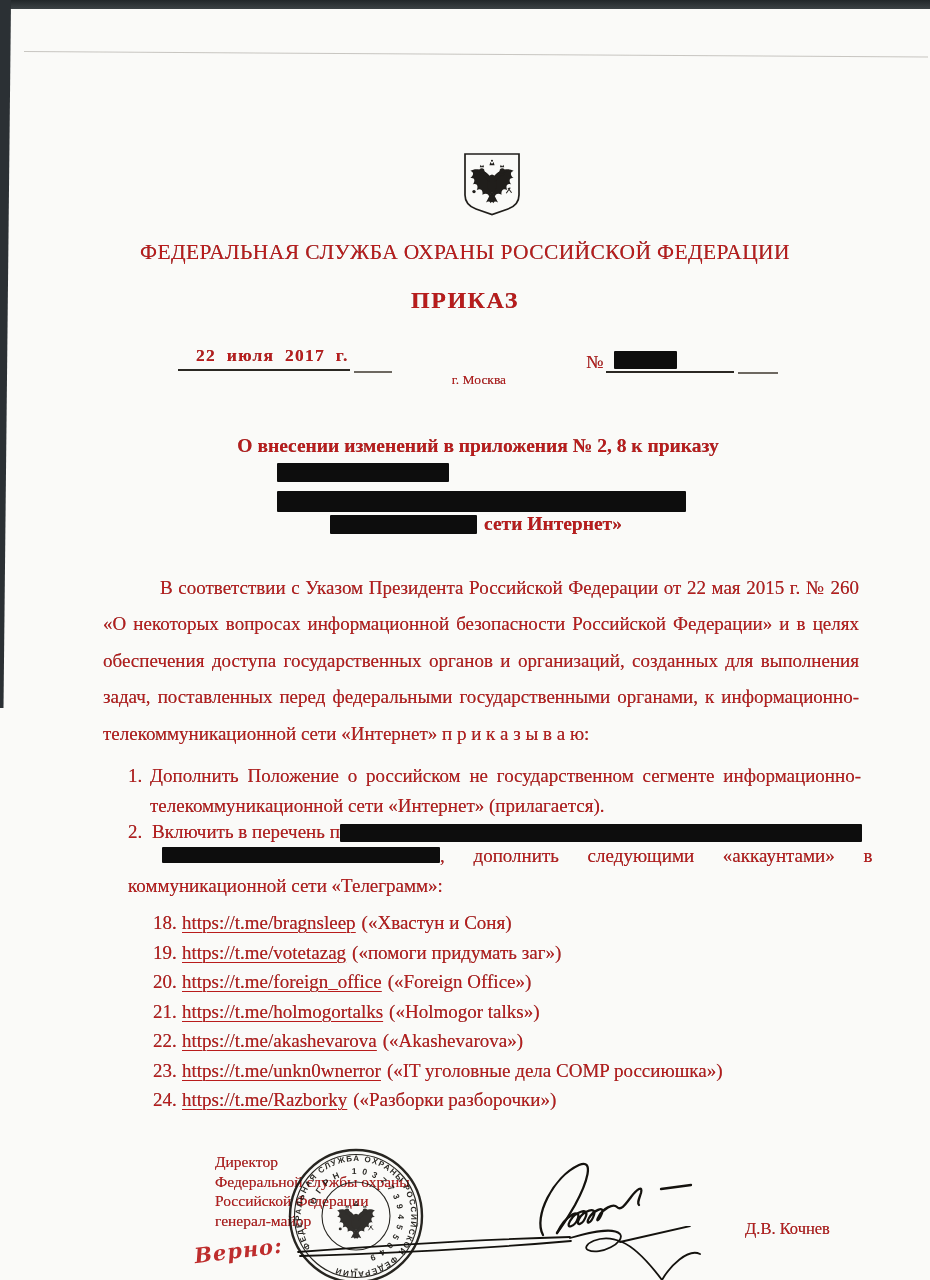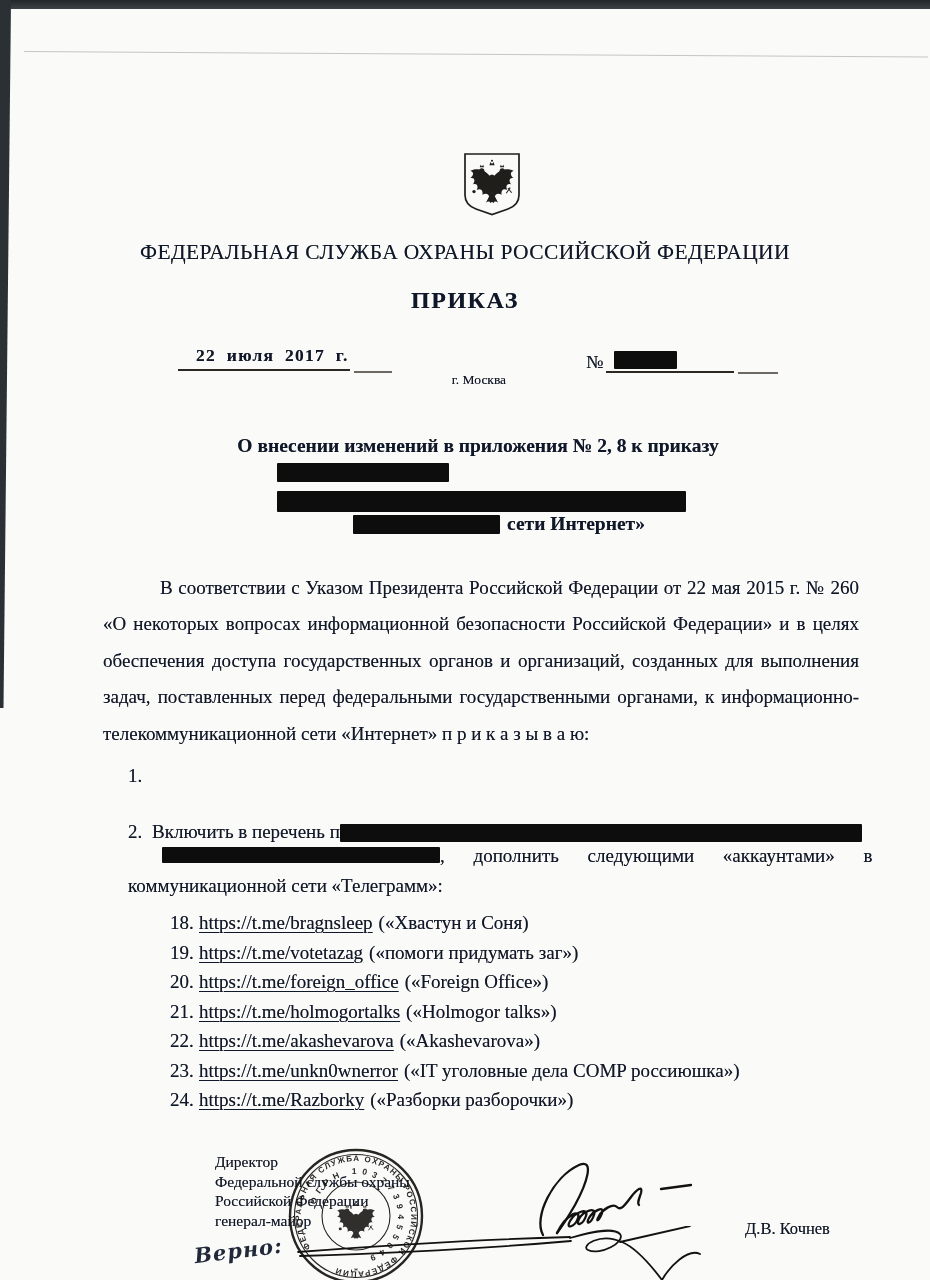--- a/index.html
+++ b/index.html
@@ -1,17 +1,17 @@
 <!DOCTYPE html>
 <html><head>
 <meta charset="utf-8">
 <style>
   html,body{margin:0;padding:0;background:#454a4d;}
   .page{position:relative;width:930px;height:1280px;margin:0 auto;background:#fafaf8;
-        overflow:hidden;font-family:"Liberation Serif",serif;color:#0f172a;}
+        overflow:hidden;font-family:"Liberation Serif",serif;color:#b91c1c;}
   .abs{position:absolute;}
   .txt{text-shadow:0 0 .5px rgba(20,18,15,.55);}
   
   .scan-top{left:0;top:0;width:930px;height:9px;background:linear-gradient(180deg,#22272a,#3c4245);}
   .scan-left{left:0;top:0;width:12px;height:708px;background:#2b3034;
              clip-path:polygon(0 0,11px 0,3.5px 100%,0 100%);}
   .foldline{left:24px;top:51px;width:904px;height:1px;background:#b2afa9;opacity:.7;
             transform:rotate(.35deg);transform-origin:left center;}
   
   .agency{left:0;top:240px;width:930px;text-align:center;font-size:21.5px;letter-spacing:.4px;}
@@ -25,38 +25,38 @@
   .num-label{left:586px;top:352px;font-size:18px;}
   .redact{background:#0d0d0d;border-radius:1px;}
   .num-box{left:614px;top:351px;width:63px;height:18px;}
   .num-line1{left:606px;top:371px;width:128px;height:2px;background:#2b2823;}
   .num-line2{left:738px;top:372px;width:40px;height:2px;background:#6d6861;}
   
   .subj1{left:13px;top:435px;width:930px;text-align:center;font-weight:bold;font-size:19.5px;}
   .subj2{left:268px;top:462px;font-weight:bold;font-size:19.5px;white-space:nowrap;}
   .subj2-box{display:inline-block;width:172px;height:19px;vertical-align:-3px;margin-left:9px;}
   .bar3{left:277px;top:491px;width:409px;height:21px;}
-  .subj4{left:330px;top:513px;display:flex;align-items:center;gap:7px;margin-left:23px;}
+  .subj4{left:330px;top:513px;display:flex;align-items:center;gap:7px;}
   .subj4-box{width:147px;height:19px;}
   .subj4-text{font-weight:bold;font-size:19.5px;white-space:nowrap;}
   
   .body-par{left:103px;top:570px;width:756px;font-size:19px;line-height:36.4px;
             text-align:justify;text-indent:57px;}
   .oitem{font-size:19px;line-height:29.8px;text-align:justify;}
   .item1{left:128px;top:761px;width:733px;padding-left:22px;box-sizing:border-box;}
   .onum{position:absolute;left:0;top:0;}
   .i2num{left:128px;top:821px;font-size:19px;}
   .i2lead{left:152px;top:821px;font-size:19px;white-space:nowrap;}
   .barA{left:340px;top:824px;width:522px;height:18px;}
   .barB{left:162px;top:847px;width:278px;height:16px;}
   .i2after{left:440px;top:845px;font-size:19px;word-spacing:24px;white-space:nowrap;}
   .i2tail{left:128px;top:875px;font-size:19px;white-space:nowrap;}
   
   .tg-row{left:153px;font-size:19px;white-space:nowrap;}
-  .tg-num{display:inline-block;width:29px;margin-left:17px;}
+  .tg-num{display:inline-block;width:29px;}
   .tg-link{text-decoration:underline;text-decoration-thickness:1.3px;text-underline-offset:2.5px;}
   .tg-label{margin-left:6px;margin-top:48px;}
   
   .sig-title{left:187px;top:1152px;font-size:15.5px;line-height:19.5px;margin-left:28px;}
   .sig-name{left:745px;top:1219px;font-size:16.5px;}
   .verno{left:194px;top:1238px;font-size:21px;font-style:italic;font-family:"DejaVu Serif",serif;
          transform:rotate(-7deg);letter-spacing:1px;font-weight:bold;opacity:.92;}
   .stamp{left:276px;top:1136px;opacity:.92;}
   .sigsvg{left:533px;top:1155px;}
   .certsvg{left:268px;top:1226px;}
@@ -116,20 +116,21 @@
   <div class="abs redact bar3"></div>
   <div class="abs subj4">
     <span class="redact subj4-box"></span>
     <span class="subj4-text txt">сети Интернет»</span>
   </div>
 
   <div class="abs body-par txt">В соответствии с Указом Президента Российской Федерации  от 22 мая 2015 г. № 260 «О некоторых вопросах информационной безопасности Российской Федерации» и в целях обеспечения доступа государственных органов и организаций, созданных для выполнения задач, поставленных перед федеральными государственными органами, к информационно-телекоммуникационной сети «Интернет» п р и к а з ы в а ю:</div>
 
   <div class="abs oitem item1">
     <span class="onum txt">1.</span>
+    <span class="txt">Дополнить Положение о российском не государственном сегменте информационно-телекоммуникационной сети «Интернет» (прилагается).</span>
   </div>
 
   <div class="abs i2num txt">2.</div>
   <div class="abs i2lead txt">Включить в перечень подлежащих</div>
   <div class="abs redact barA"></div>
   <div class="abs redact barB"></div>
   <div class="abs i2after txt">, дополнить следующими «аккаунтами» в</div>
   <div class="abs i2tail txt">коммуникационной сети «Телеграмм»:</div>
 
   <div class="abs tg-row txt" style="top:912px">

